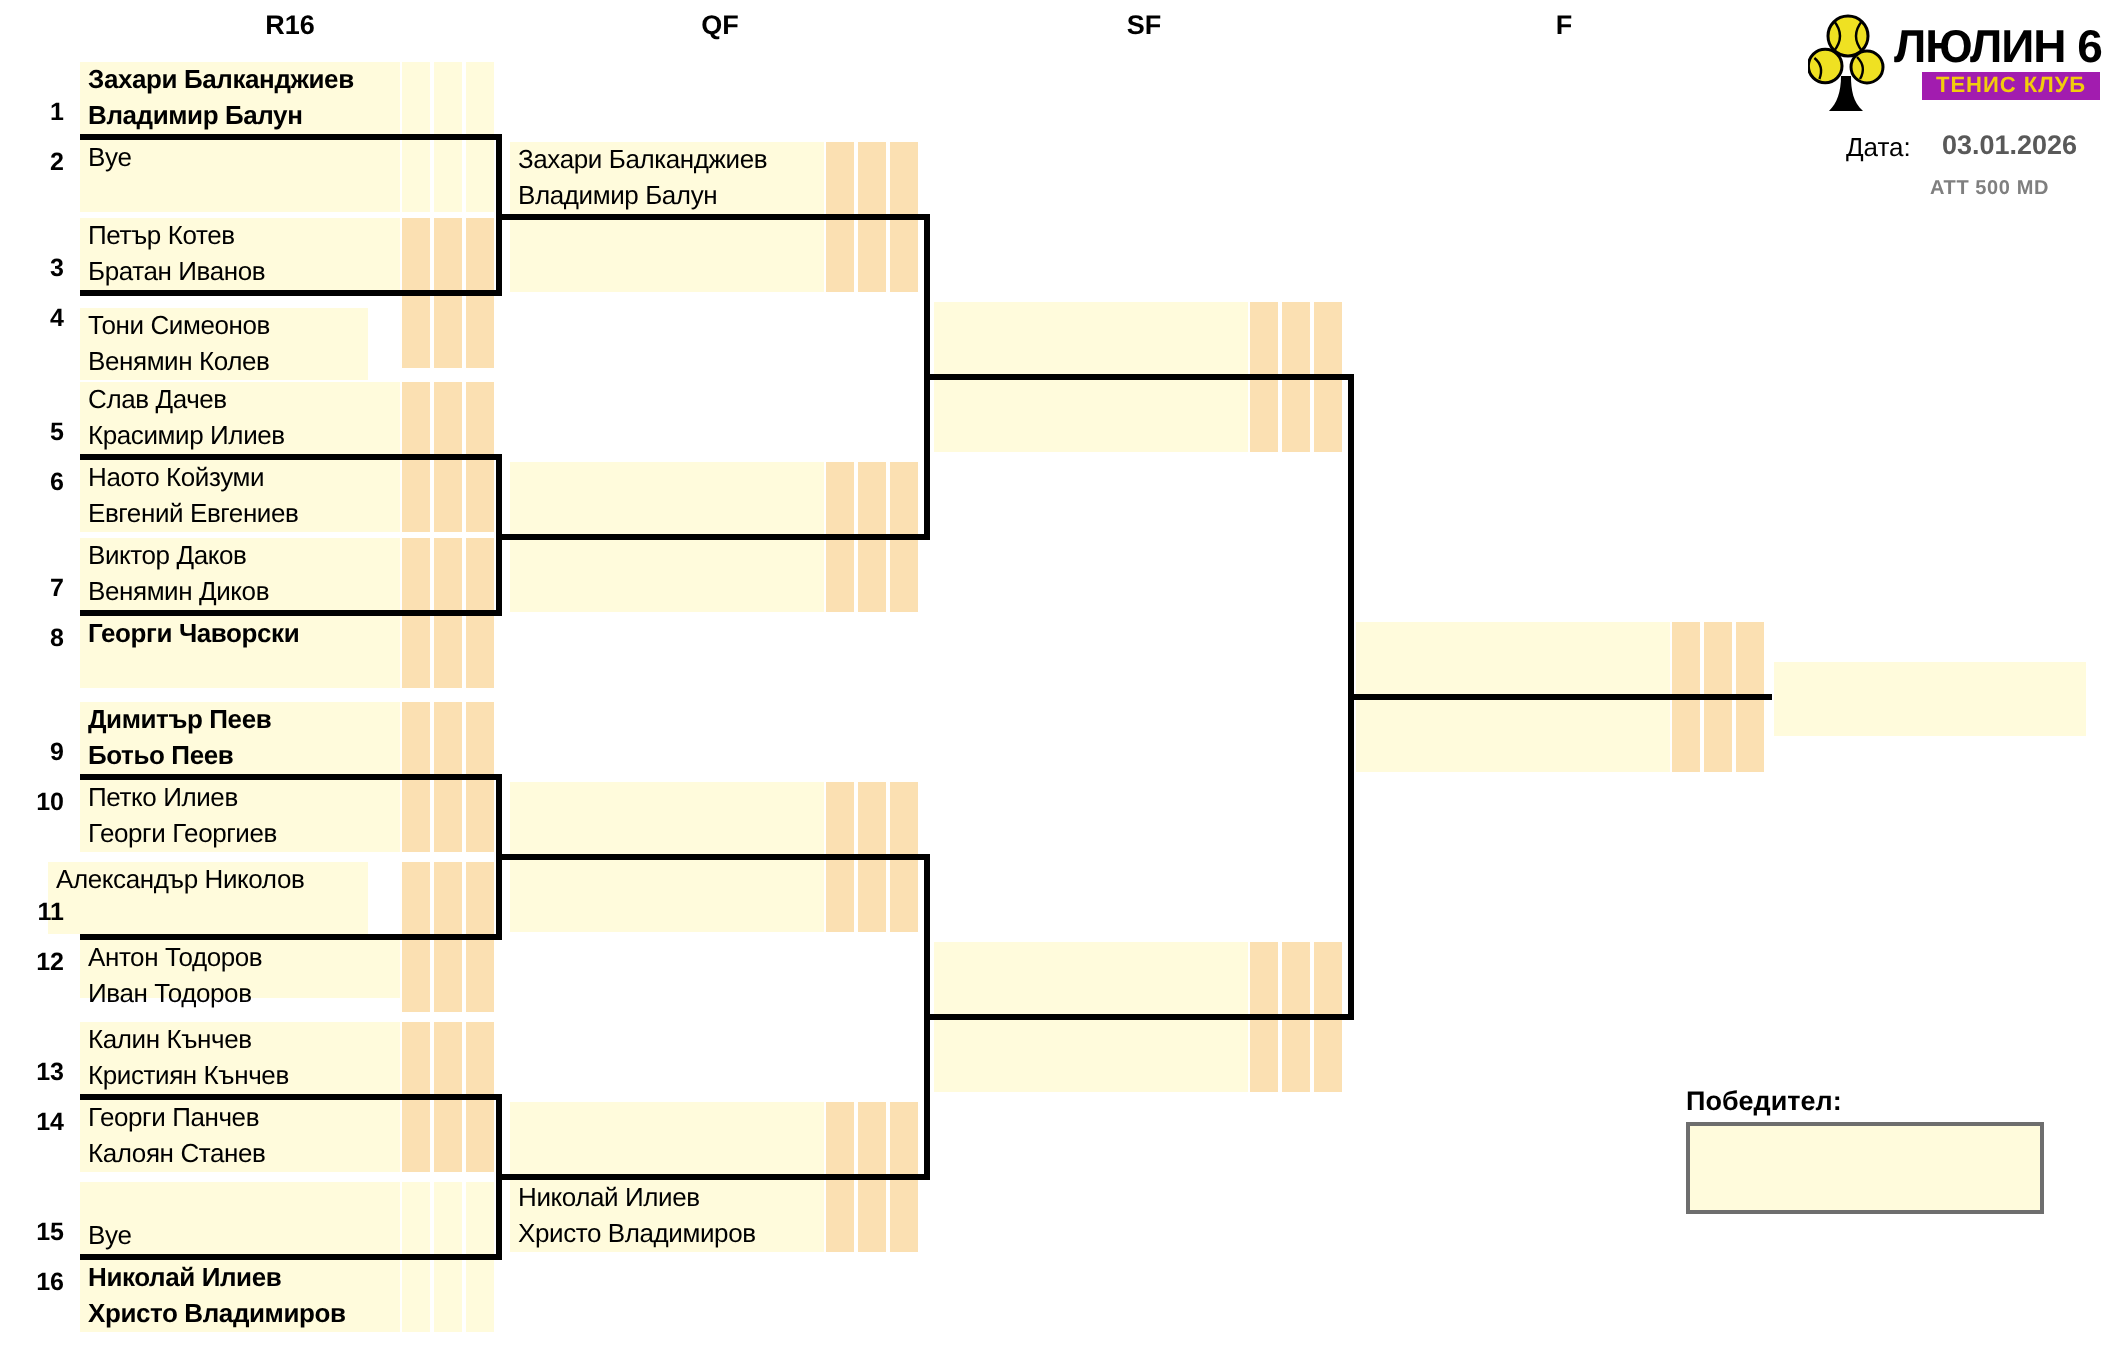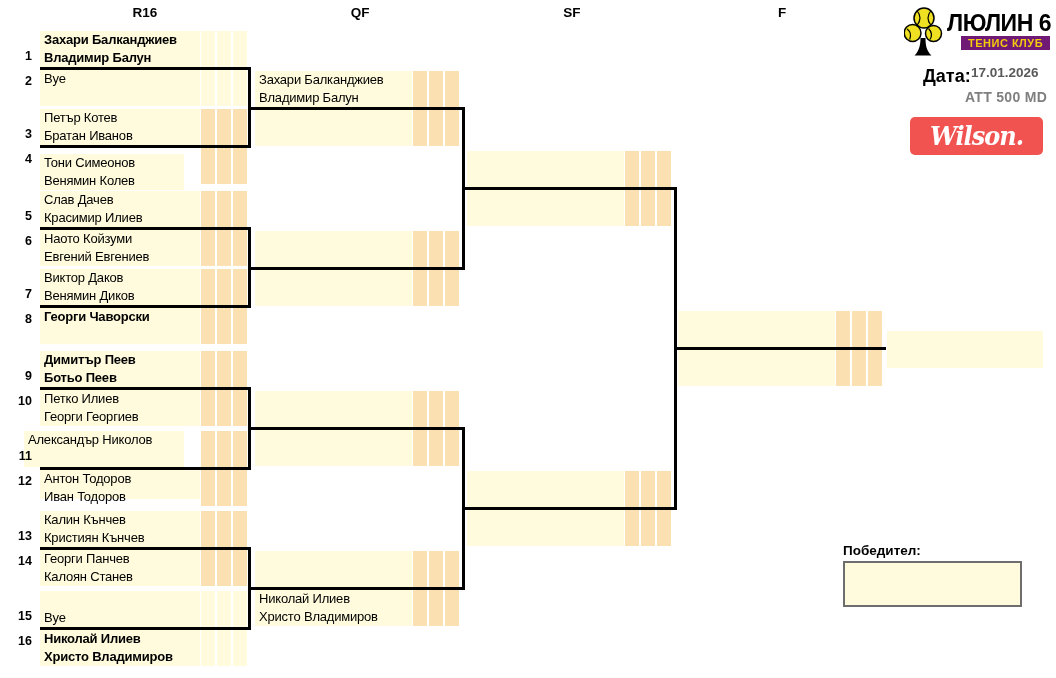--- a/index.html
+++ b/index.html
@@ -30,23 +30,23 @@
   .seednum{position:absolute;width:26px;height:18px;line-height:18px;
     text-align:right;font-size:12.5px;font-weight:bold;color:#000;}
 
   
   #club-logo{position:absolute;left:904px;top:6px;}
   #club-name{position:absolute;left:947px;top:10px;font-size:23px;font-weight:bold;
     color:#000;letter-spacing:-0.5px;white-space:nowrap;}
   #club-badge{position:absolute;left:961px;top:36px;background:#0d0d0d;color:#F2CC0C;
     font-size:11px;font-weight:bold;padding:1px 7px;letter-spacing:0.5px;white-space:nowrap;}
 
-  #date-label{position:absolute;left:923px;top:66px;font-size:18px;color:#000;font-weight:700;}
+  #date-label{position:absolute;left:923px;top:66px;font-size:13px;color:#000;font-weight:400;}
   #date-value{position:absolute;left:971px;top:65px;font-size:13.5px;font-weight:bold;color:#595959;}
-  #tier{position:absolute;left:965px;top:89px;font-size:14px;font-weight:bold;color:#7F7F7F;letter-spacing:0.3px;}
+  #tier{position:absolute;left:965px;top:89px;font-size:10px;font-weight:bold;color:#7F7F7F;letter-spacing:0.3px;}
 
   #wilson{position:absolute;left:910px;top:117px;width:133px;height:38px;background:#F05350;
     border-radius:5px;display:flex;align-items:center;justify-content:center;}
   #wilson span{color:#fff;font-family:"DejaVu Serif",serif;font-style:italic;font-weight:bold;
     font-size:24px;letter-spacing:-1px;transform:scaleY(1.05);}
 
   #winner-label{position:absolute;left:843px;top:543px;font-size:13.5px;font-weight:bold;color:#000;}
   #winner-box{position:absolute;left:843px;top:561px;width:179px;height:46px;
     background:var(--cell);border:2px solid #6e6e6e;box-sizing:border-box;}
 
@@ -70,28 +70,25 @@
       <circle cx="29.5" cy="27.5" r="8"></circle>
     </g>
     <g fill="none" stroke="#000" stroke-width="1.2">
       <path d="M13 4.5 q6 7.5 0 15"></path>
       <path d="M27 4.5 q-6 7.5 0 15"></path>
       <path d="M3.2 23 q5 4 2.5 10.5"></path>
       <path d="M24.5 22.5 q5 5 1.5 11"></path>
     </g>
   </svg>
   <div id="club-name">ЛЮЛИН 6</div>
-  <div id="club-badge" style="background: #701a75; color: rgb(242, 204, 12);">ТЕНИС КЛУБ</div>
+  <div id="club-badge" style="background: #a21caf; color: rgb(242, 204, 12);">ТЕНИС КЛУБ</div>
 
   <div id="date-label">Дата:</div>
-  <div id="date-value" style="color: rgb(89, 89, 89);">17.01.2026</div>
+  <div id="date-value" style="color: rgb(89, 89, 89);">03.01.2026</div>
   <div id="tier" style="color: rgb(127, 127, 127);">ATT 500 MD</div>
-  <div id="wilson" style="background: rgb(240, 83, 80);">
-    <span>Wilson.</span>
-  </div>
 
   <div id="winner-label">Победител:</div>
   <div id="winner-box"></div>
 
   <div id="champion-cell" class="slot">
     <div class="nline"></div>
     <div class="nline"></div>
   </div>
 
   <div id="bracket">

